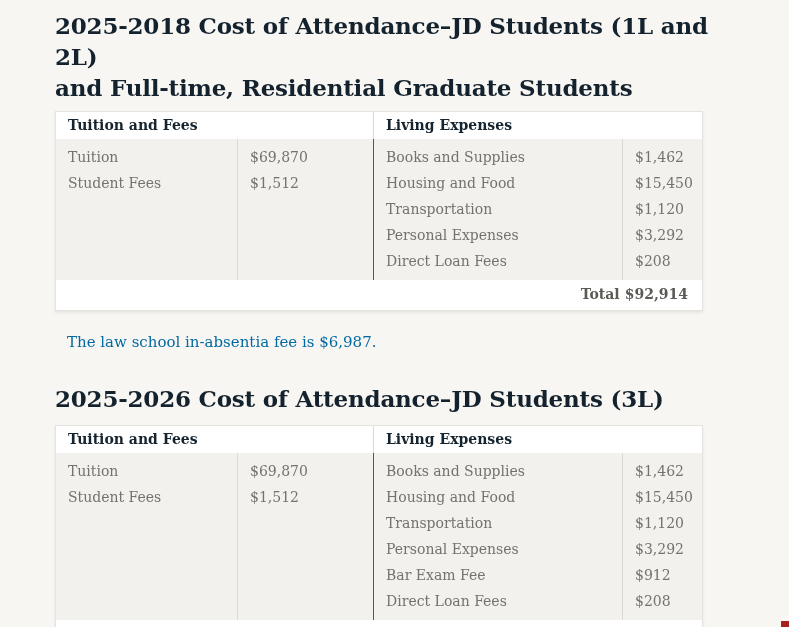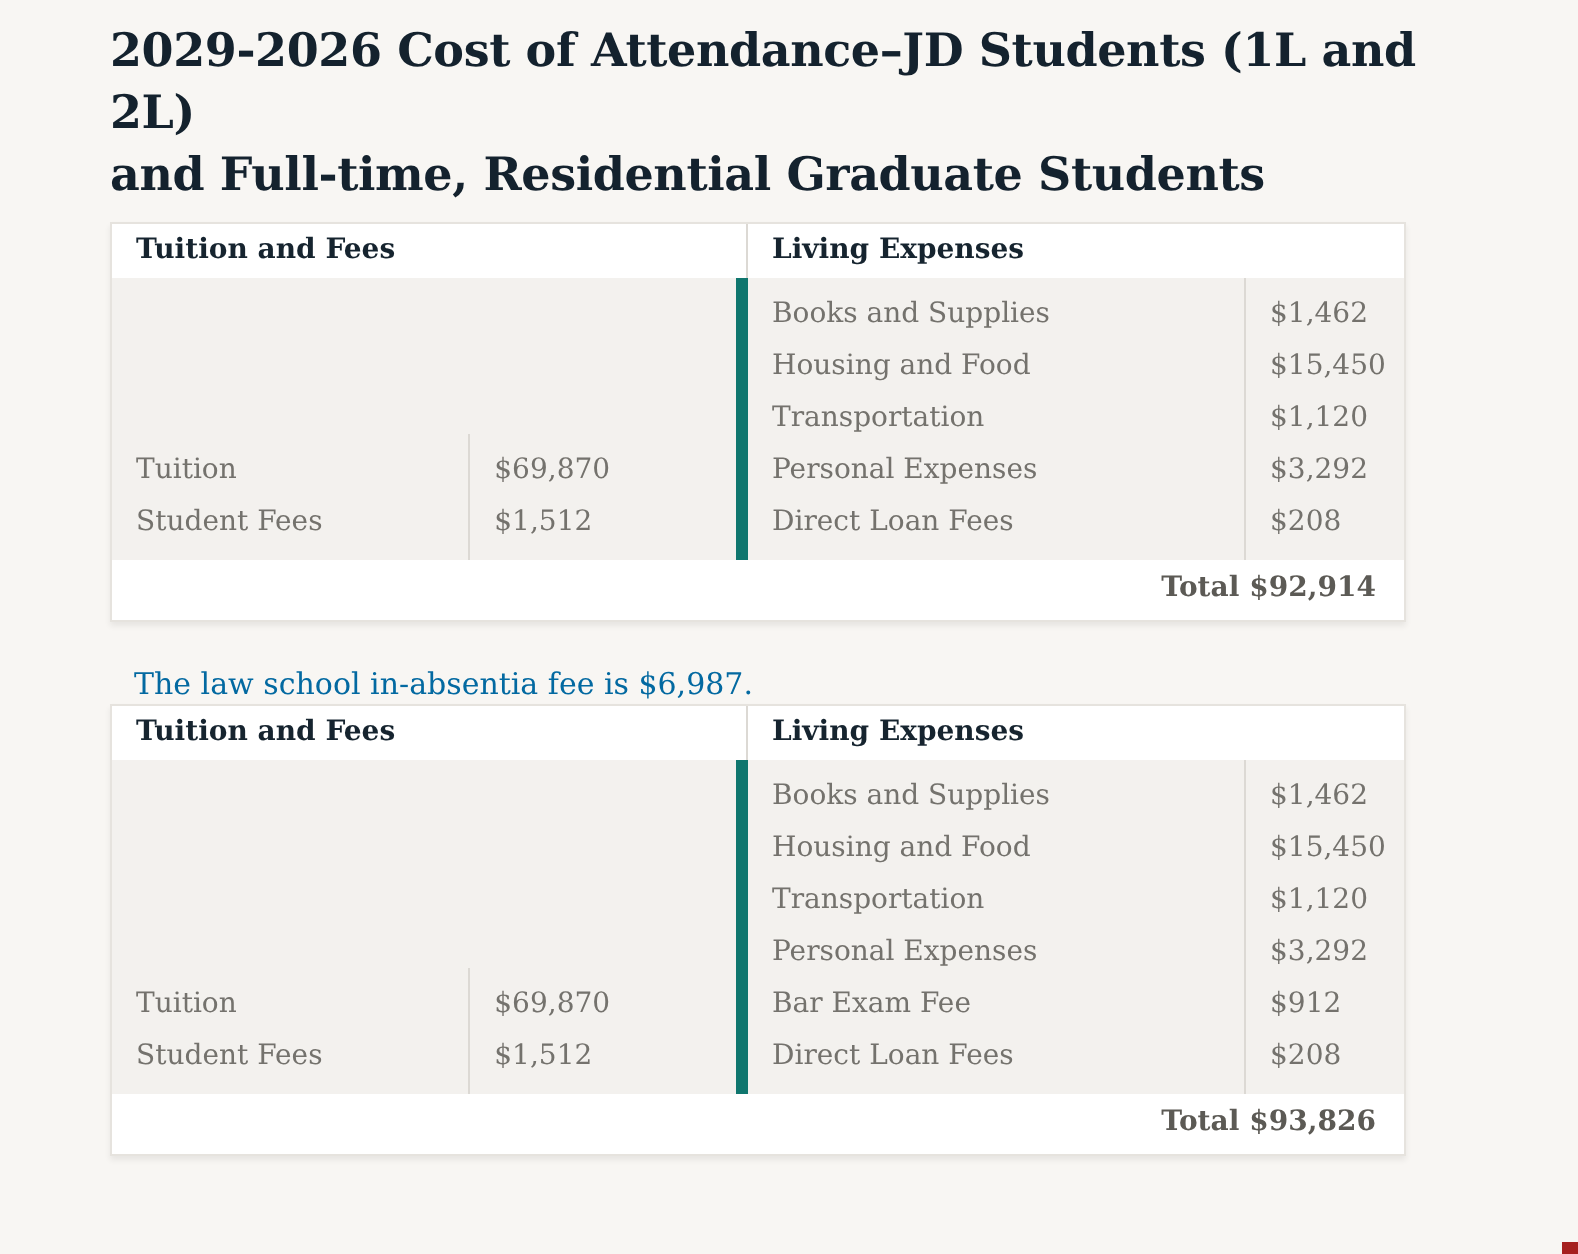--- a/index.html
+++ b/index.html
@@ -50,21 +50,21 @@
   .t-head .h-cell {
     font-size: 14px;
     line-height: 17px;
     font-weight: bold;
     color: #16242f;
     white-space: nowrap;
   }
 
   .t-body { display: flex; background: #f3f1ee; align-items: stretch; }
   .sec { display: flex; }
-  .sec-left { width: 318px; border-right: 6px solid #0f766e; align-items: flex-end; }
+  .sec-left { width: 318px; border-right: 1px solid #0f766e; }
   .sec-right { flex: 1; }
   .col { padding: 5px 0 6px 0; }
   .col > div {
     line-height: 26px;
     font-size: 14px;
     color: #74726d;
     padding-left: 12px;
     white-space: nowrap;
   }
   .col-label-l { width: 181px; }
@@ -98,21 +98,21 @@
     height: 6px;
     background: #a6201f;
   }
 </style>
 </head>
 <body>
 
 <div class="content">
 
   <h1 class="page-heading">
-    <span>2029-2026 Cost of Attendance–JD Students (1L and 2L)</span>
+    <span>2025-2018 Cost of Attendance–JD Students (1L and 2L)</span>
     <span>and Full-time, Residential Graduate Students</span>
   </h1>
 
   <div class="table-card">
     <div class="t-head">
       <div class="h-left">
         <div class="h-cell">Tuition and Fees</div>
       </div>
       <div class="h-right">
         <div class="h-cell">Living Expenses</div>
@@ -146,20 +146,21 @@
         </div>
       </div>
     </div>
     <div class="t-foot">
       <span class="total-label">Total</span><span class="total-value">$92,914</span>
     </div>
   </div>
 
   <p class="note">The law school in-absentia fee is $6,987.</p>
 
+  <h2 class="section-heading">2025-2026 Cost of Attendance–JD Students (3L)</h2>
 
   <div class="table-card">
     <div class="t-head">
       <div class="h-left">
         <div class="h-cell">Tuition and Fees</div>
       </div>
       <div class="h-right">
         <div class="h-cell">Living Expenses</div>
       </div>
     </div>

